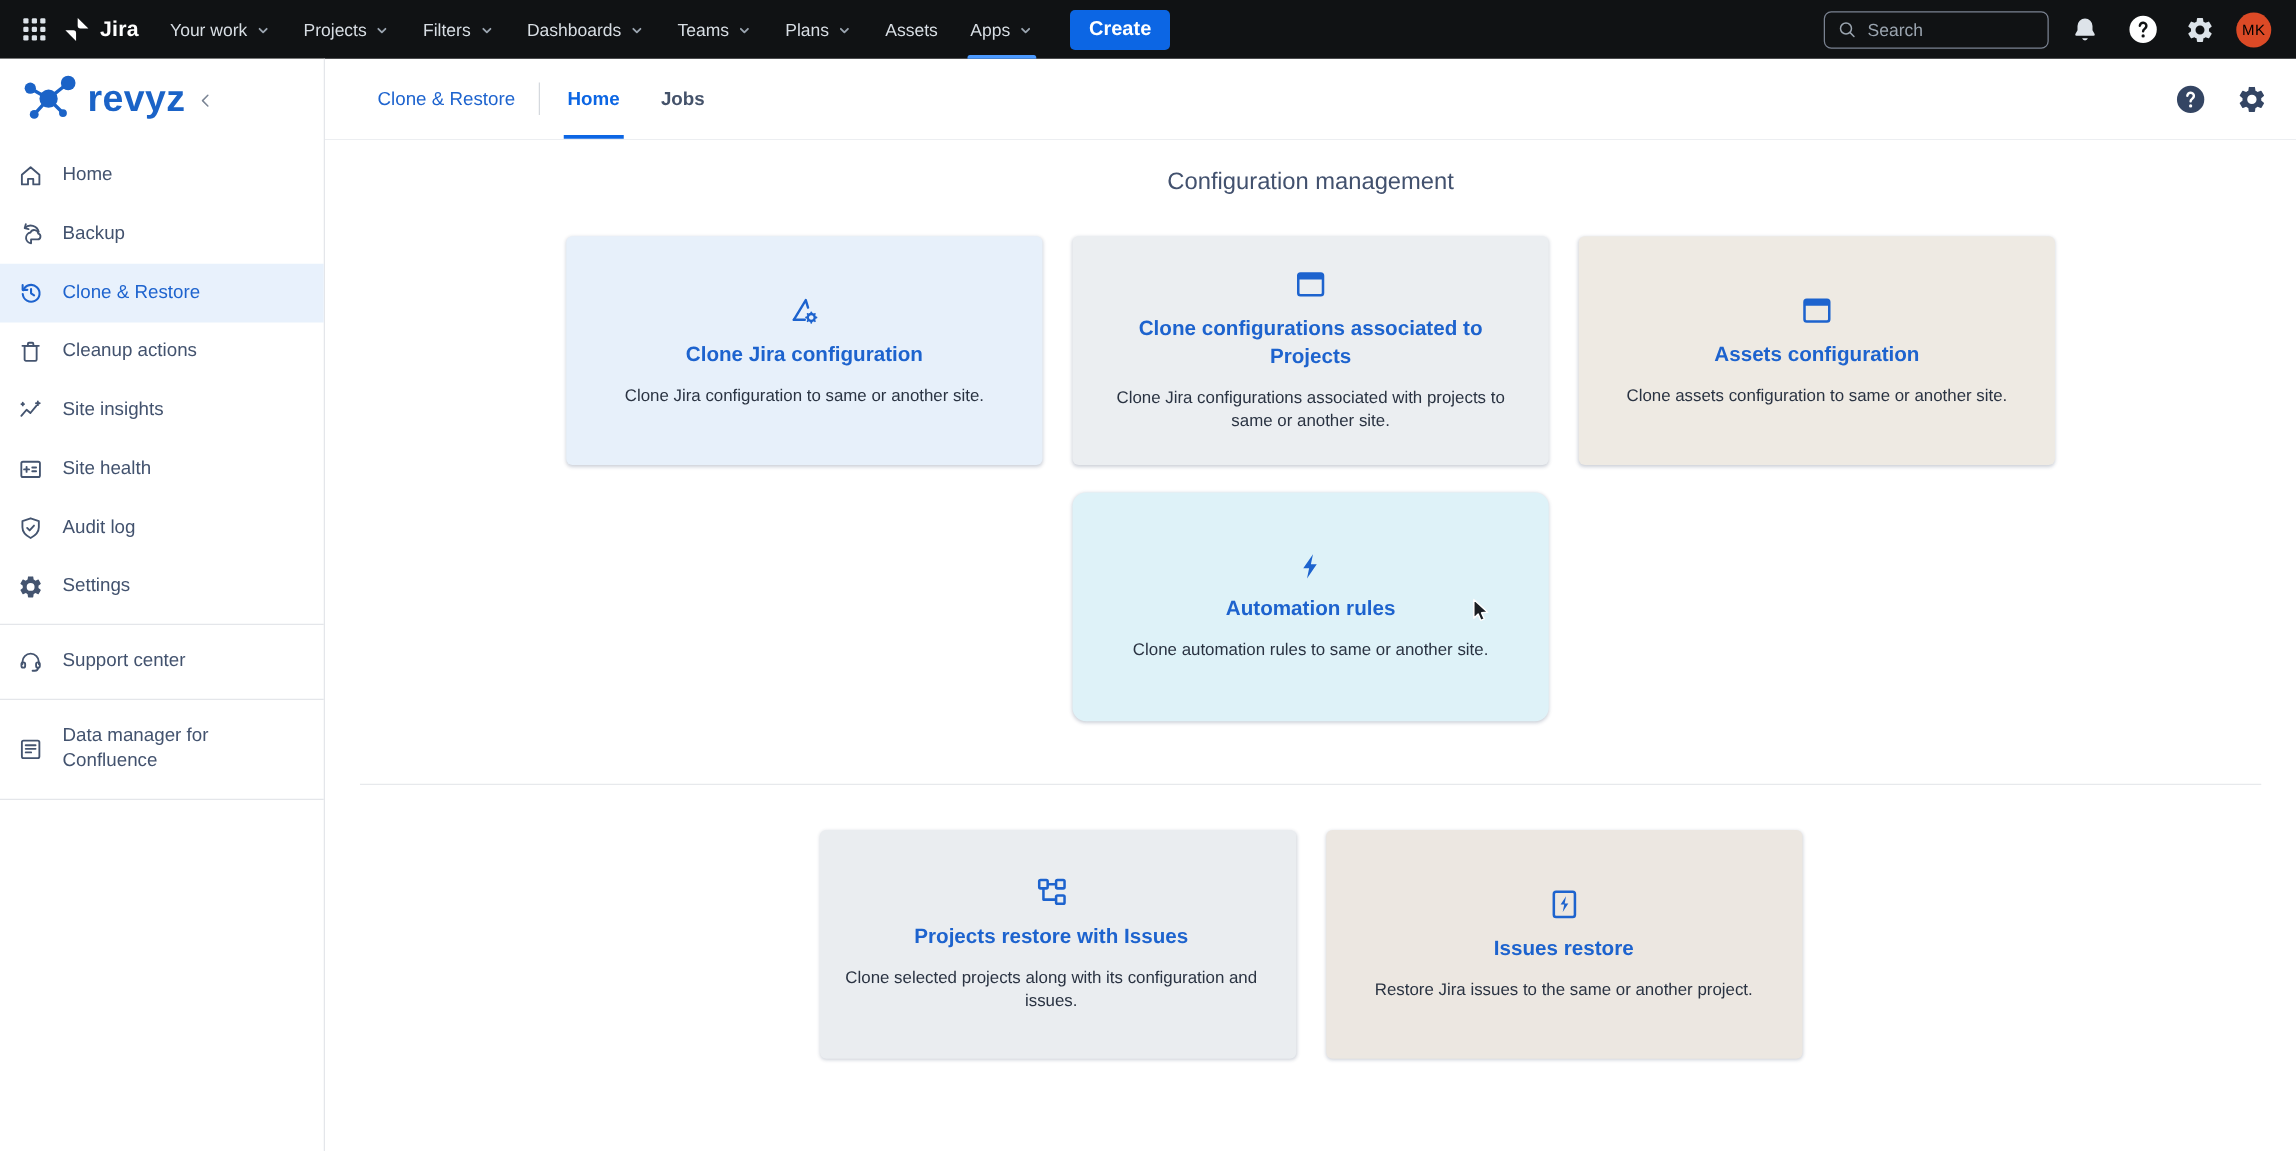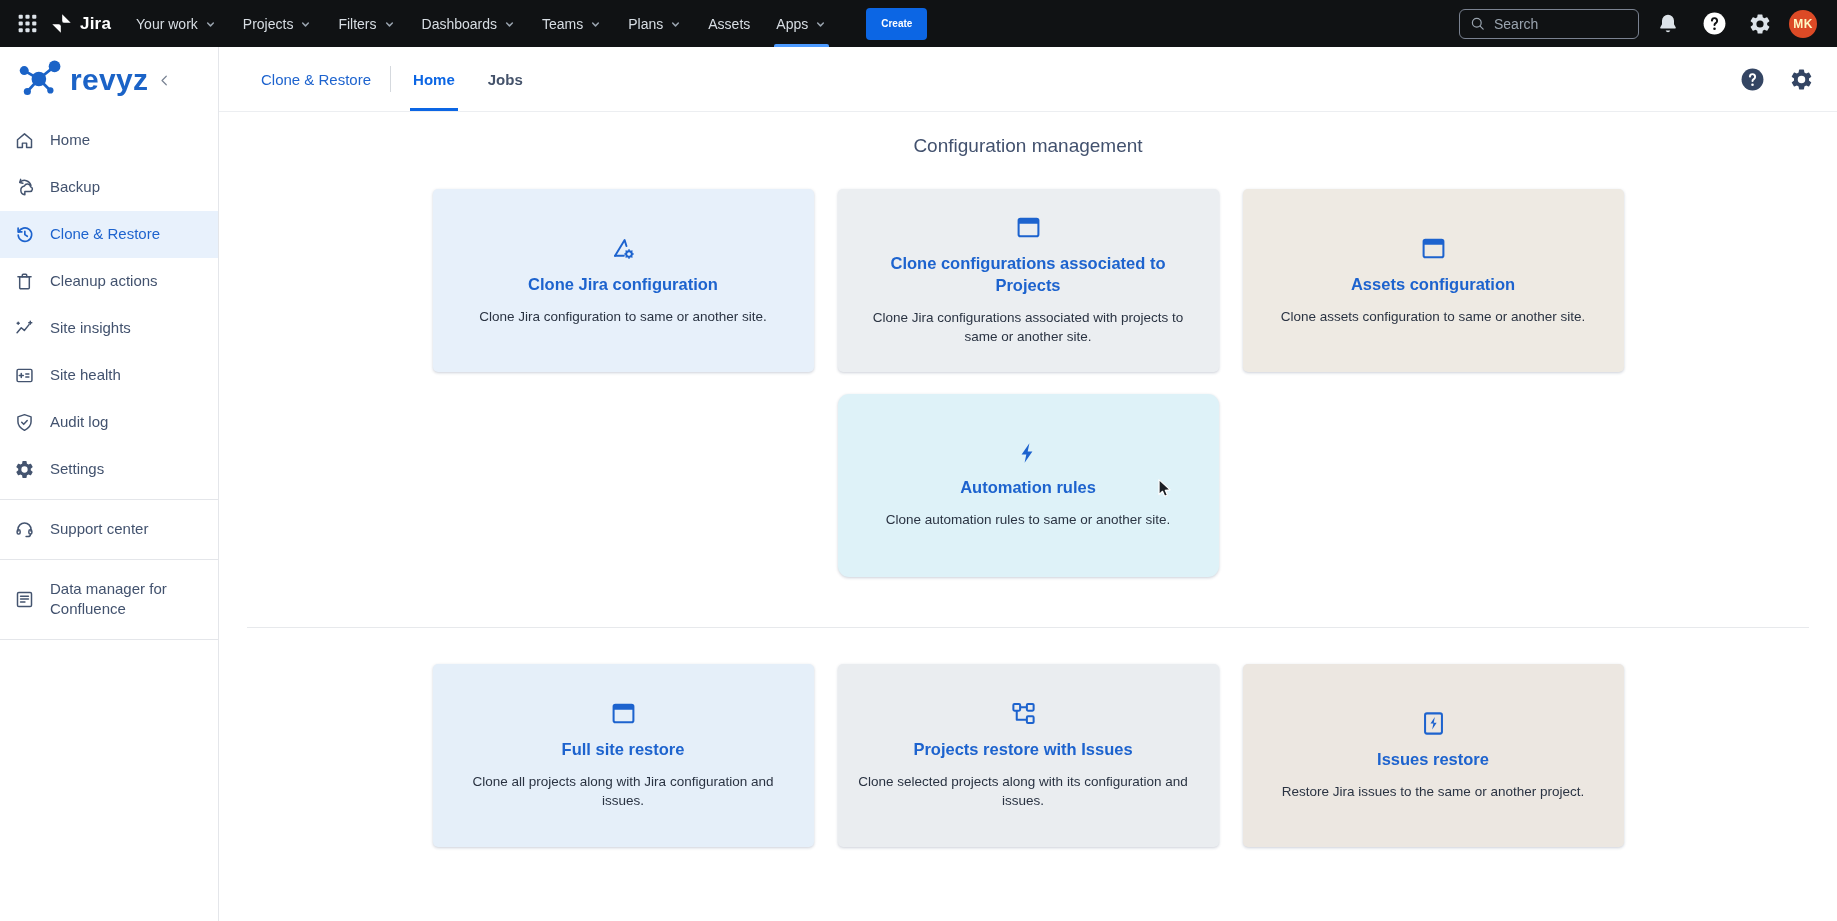--- a/index.html
+++ b/index.html
@@ -12,34 +12,34 @@
   
   .topbar{height:47px;background:#101214;display:flex;align-items:center;padding:0 20px 0 10px;gap:2px}
   .tb-iconbtn{width:34px;height:34px;display:flex;align-items:center;justify-content:center;border-radius:4px;color:#dde3e9}
   .jira-logo{display:flex;align-items:center;gap:7px;padding:0 10px 0 4px;color:#fff;cursor:pointer}
   .jira-logo .mark{width:23px;height:23px;color:#fff}
   .jira-word{font-size:17px;font-weight:700;letter-spacing:.2px}
   .top-nav{display:flex;align-items:stretch;height:47px}
   .top-nav-item{position:relative;display:flex;align-items:center;gap:6px;padding:0 13px;font-size:14px;font-weight:500;color:#d8dee4;height:47px}
   .top-nav-item .chev{width:13px;height:13px;color:#9aa4af;margin-top:2px}
   .top-nav-item.active::after{content:"";position:absolute;left:11px;right:11px;bottom:0;height:3px;background:#4c9aff;border-radius:2px 2px 0 0}
-  .create-btn{background:#0c66e4;color:#fff;border-radius:4px;height:32px;padding:0 15px;font-size:10px;font-weight:700;margin-left:24px}
+  .create-btn{background:#0c66e4;color:#fff;border-radius:4px;height:32px;padding:0 15px;font-size:16px;font-weight:700;margin-left:14px}
   .topbar-right{margin-left:auto;display:flex;align-items:center;gap:12px}
   .search-box{display:flex;align-items:center;gap:8px;width:180px;height:30px;border:1px solid #7a8291;border-radius:6px;padding:0 9px}
   .search-box .svgicon{width:17px;height:17px;color:#9aa4af;flex:none}
   .search-input{background:transparent;border:none;outline:none;color:#dde3e9;font-size:14px;width:100%}
   .search-input::placeholder{color:#9aa4af}
   .help-badge{width:25px;height:25px}
-  .avatar{width:28px;height:28px;border-radius:50%;color:#fef9c3;font-size:12px;font-weight:700;display:flex;align-items:center;justify-content:center;letter-spacing:.3px}
+  .avatar{width:28px;height:28px;border-radius:50%;color:#000000;font-size:12px;font-weight:400;display:flex;align-items:center;justify-content:center;letter-spacing:.3px}
 
   
   .shell{display:flex;height:874px}
 
   
-  .sidebar{width:219px;flex:none;border-right:1px solid #e4e6ea;background:#fff;display:flex;flex-direction:column}
+  .sidebar{width:260px;flex:none;border-right:1px solid #e4e6ea;background:#fff;display:flex;flex-direction:column}
   .sidebar-logo{height:58px;display:flex;align-items:center;padding:12px 8px 4px 16px}
   .revyz-mark{width:52px;height:46px;color:#1b63c7;flex:none}
   .logo-text{font-size:30px;font-weight:800;color:#1b63c7;letter-spacing:.3px;line-height:1;margin-left:2px}
   .collapse-btn{width:24px;height:24px;color:#7a8494;margin-left:8px;padding:0;display:flex;align-items:center}
   .collapse-btn .svgicon{width:17px;height:17px}
   .side-nav{padding-top:12px}
   .side-item{display:flex;align-items:center;padding:13px 16px 13px 14px;cursor:pointer;text-decoration:none}
   .side-ic{width:21px;height:21px;color:#44546f;flex:none}
   .side-label{font-size:15px;color:#42526e;margin-left:15px;line-height:1.35;max-width:150px}
   .side-item.active{background:#e8f1fc}
@@ -443,32 +443,20 @@
                 <path d="M5.5 2.8v16.4l3.8-3.6 2.3 5.4 3-1.3-2.3-5.2 5.3-.5z" fill="#1b1f24" stroke="#ffffff" stroke-width="1.3" stroke-linejoin="round"></path>
               </svg>
             </span>
         </div>
       </div>
 
       <div class="section-divider"></div>
 
 
       <div class="card-row row-3">
-        <div class="card" style="background: rgb(229, 239, 249);">
-          <span class="svgicon card-icon">
-              <svg viewBox="0 0 24 24">
-                <g stroke="currentColor" stroke-width="1.8" fill="none" stroke-linejoin="round">
-                  <rect x="3.2" y="4.2" width="17.6" height="15.6" rx="1.6"></rect>
-                </g>
-                <path fill="currentColor" d="M3.2 5.8c0-.9.72-1.6 1.6-1.6h14.4c.88 0 1.6.7 1.6 1.6v2.8H3.2z"></path>
-              </svg>
-            </span>
-          <h3 class="card-title">Full site restore</h3>
-          <p class="card-desc">Clone all projects along with Jira configuration and issues.</p>
-        </div>
         <div class="card" style="background: rgb(234, 237, 240); padding-left: 16px;">
           <span class="svgicon card-icon">
               <svg viewBox="0 0 24 24">
                 <g stroke="currentColor" stroke-width="1.8" fill="none" stroke-linejoin="round">
                   <rect x="3" y="3.5" width="6" height="6" rx="1"></rect>
                   <rect x="15" y="3.5" width="6" height="6" rx="1"></rect>
                   <rect x="15" y="14.5" width="6" height="6" rx="1"></rect>
                   <path d="M9 6.5h6M6 9.5v8h9"></path>
                 </g>
               </svg>

